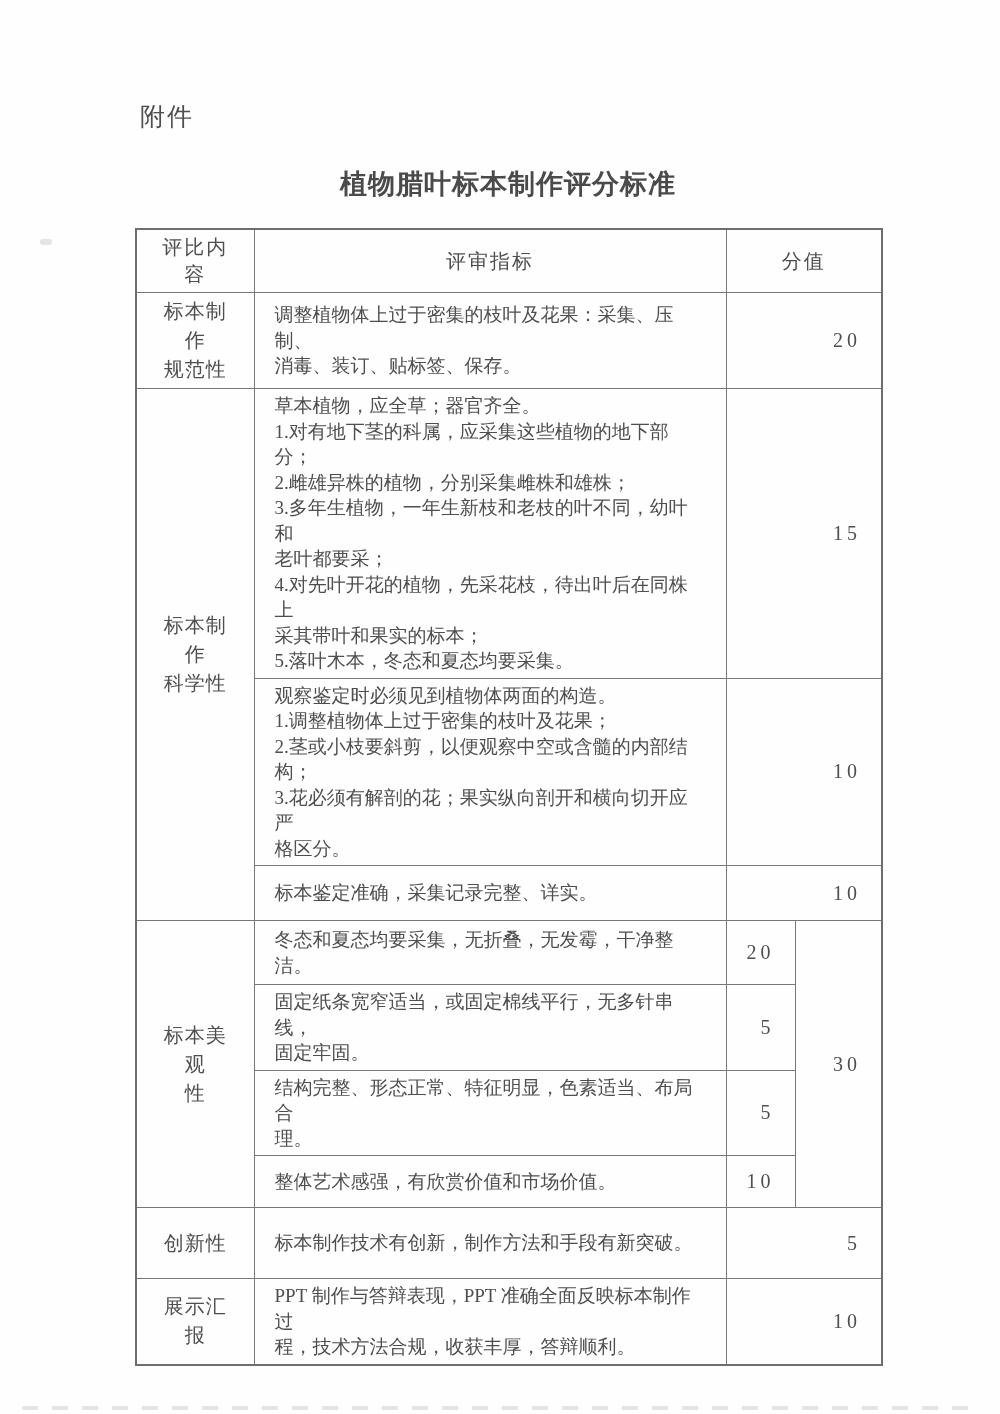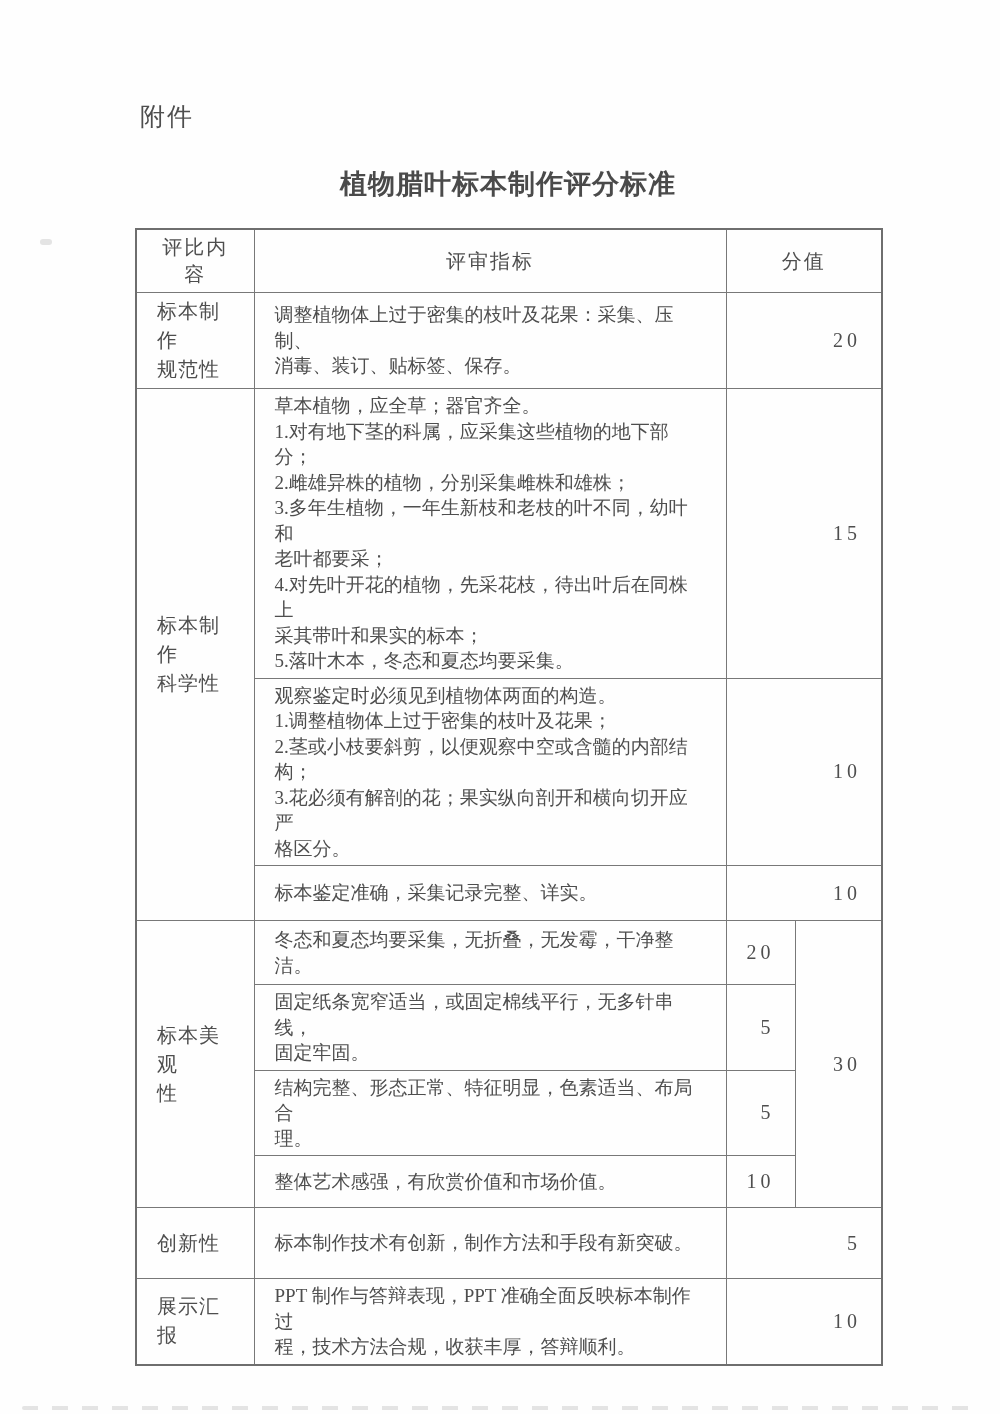--- a/index.html
+++ b/index.html
@@ -34,21 +34,21 @@
     color:#4e4e4e;
     padding:4px 20px;
     box-sizing:border-box;
     overflow:hidden;
   }
   col.c1{width:118px;}
   col.c2{width:472px;}
   col.c3{width:69px;}
   col.c4{width:87px;}
   .cat{
-    text-align:left;font-size:20px;line-height:29px;
+    text-align:center;font-size:20px;line-height:29px;
     white-space:pre-line;letter-spacing:1px;
   }
   .hdr{
     text-align:center;font-size:20px;letter-spacing:2px;
   }
   .crit{
     text-align:left;font-size:19px;line-height:25.5px;
     white-space:pre-line;padding-left:12px;padding-right:10px;
   }
   .score{

